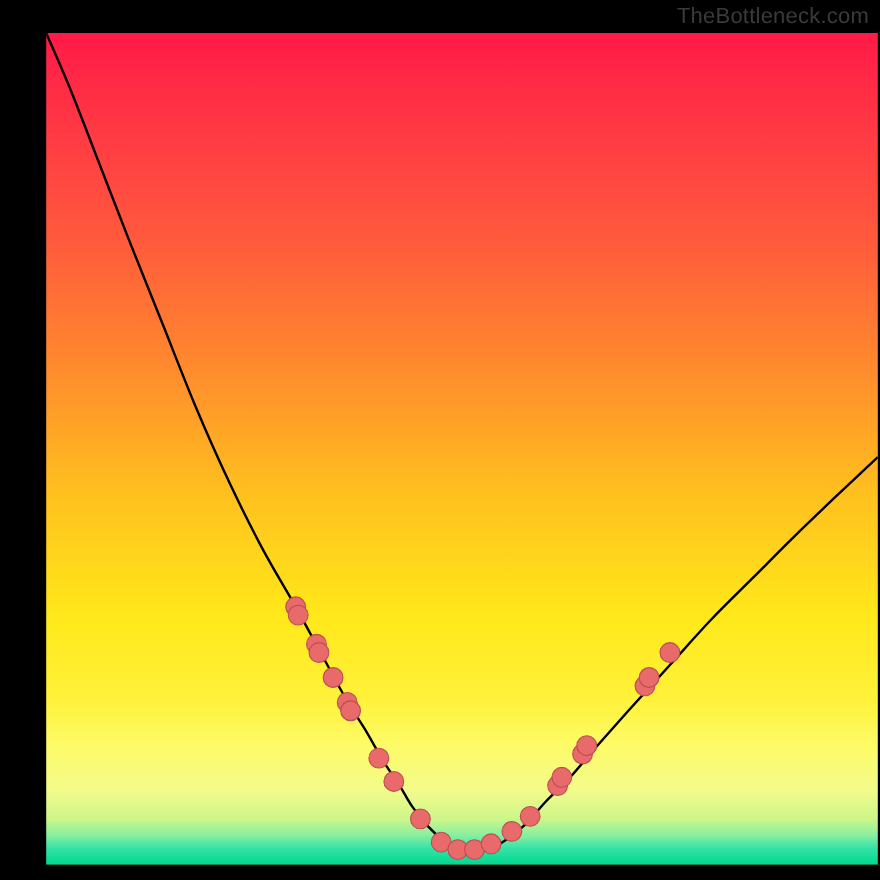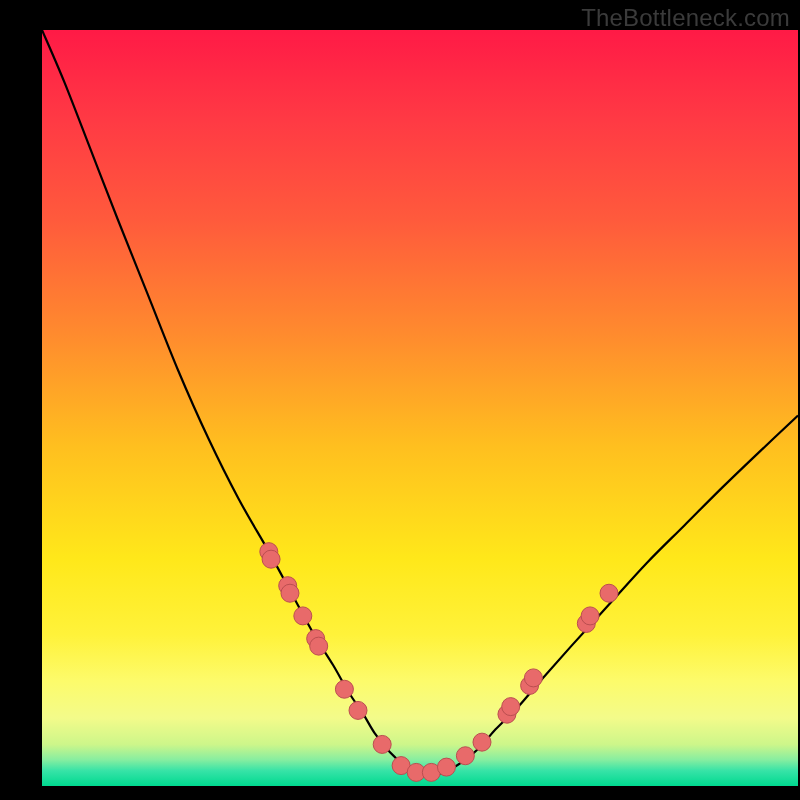--- a/index.html
+++ b/index.html
@@ -14,21 +14,21 @@
     position: relative;
     width: 800px;
     height: 800px;
     background: #000;
   }
   .watermark {
     position: absolute;
     top: 4px;
     right: 10px;
     font-family: Arial, Helvetica, sans-serif;
-    font-size: 24px;
+    font-size: 20px;
     color: #3b3b3b;
     font-weight: 500;
     letter-spacing: 0.2px;
     z-index: 10;
   }
   svg {
     display: block;
   }
 </style>
 </head>

